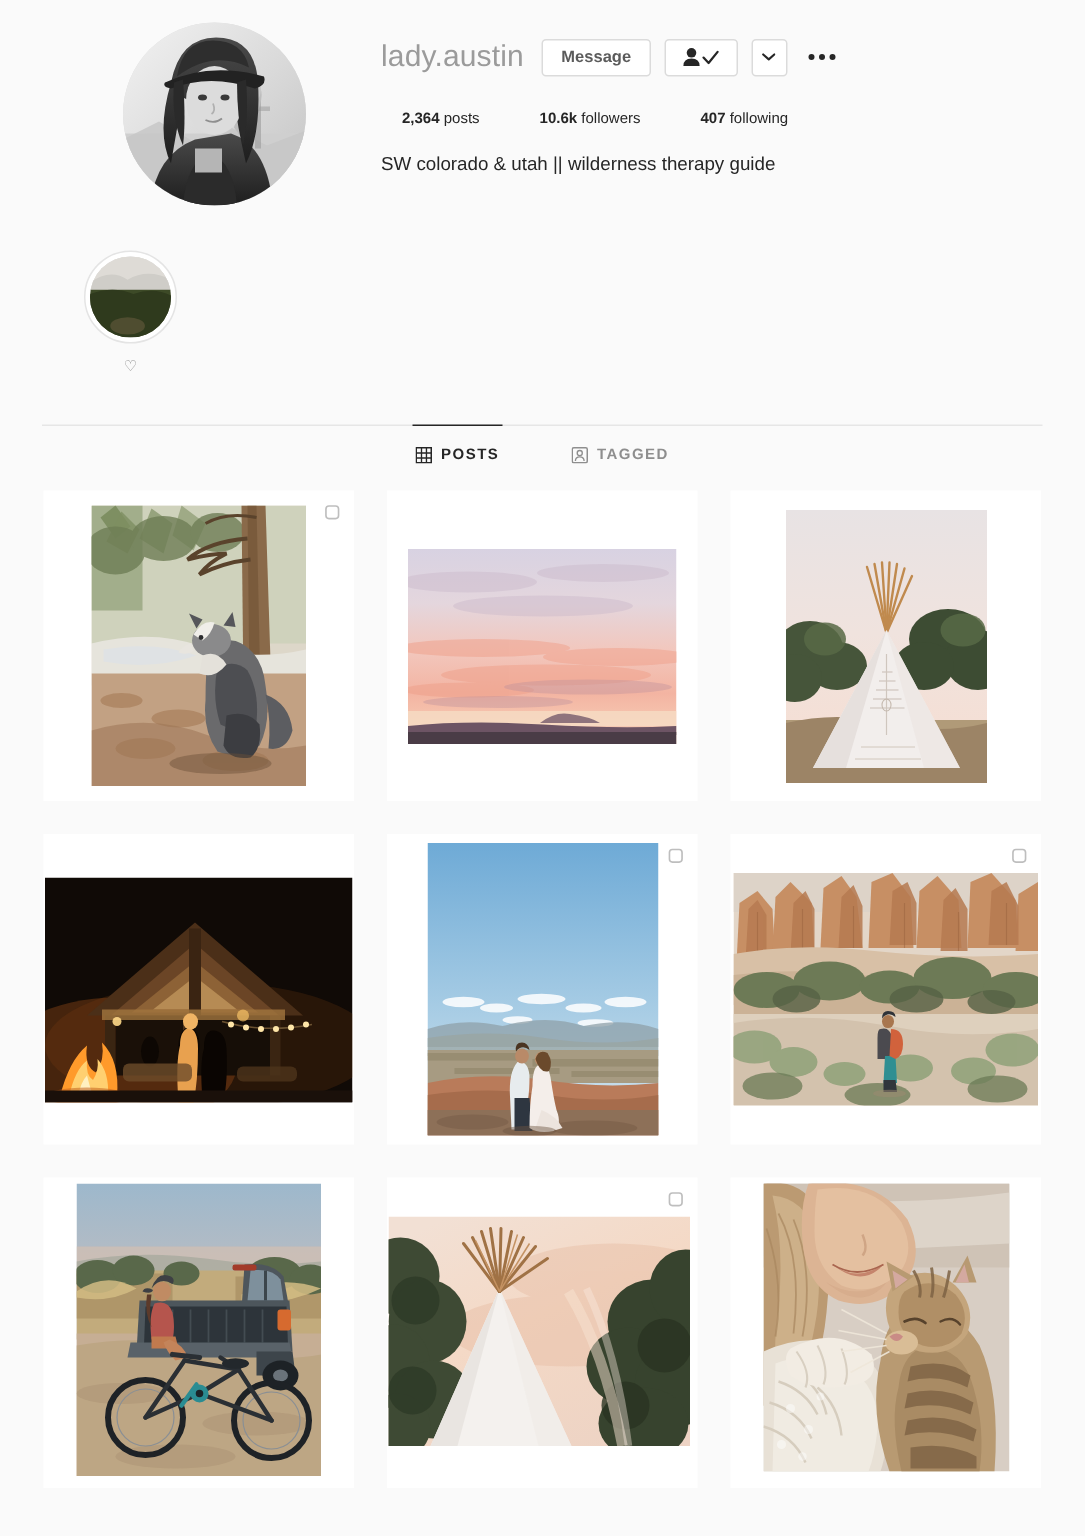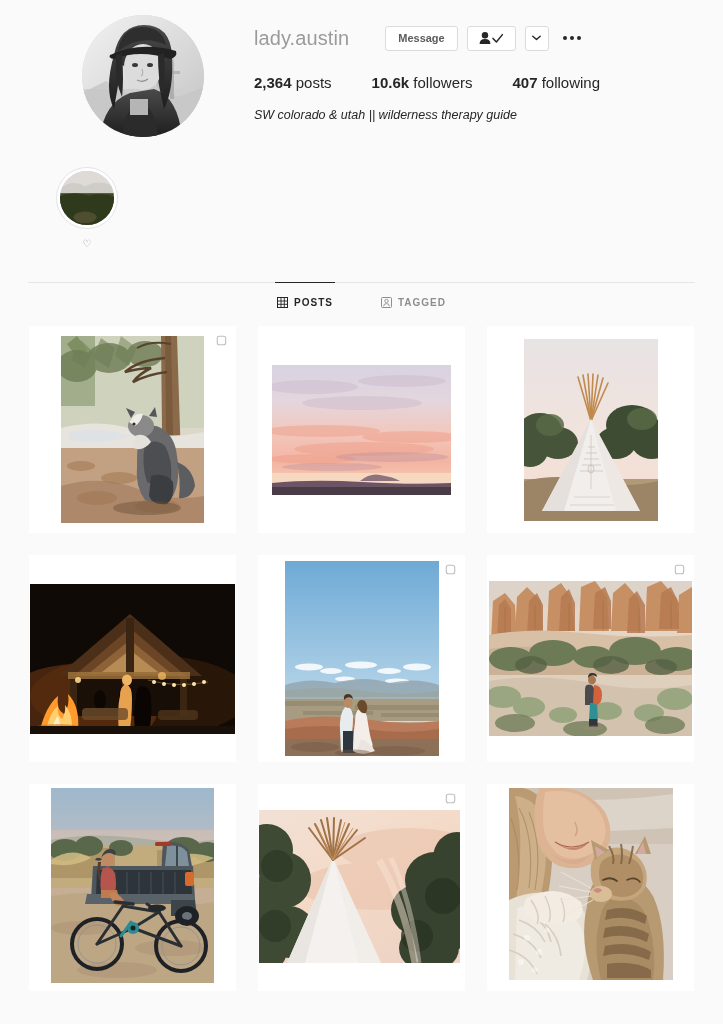--- a/index.html
+++ b/index.html
@@ -80,21 +80,21 @@
     font-weight: 600;
     color: #5b5b5b;
     display: inline-flex;
     align-items: center;
     justify-content: center;
     cursor: pointer;
     padding: 0 12px;
     line-height: 1;
   }
 
-  .btn-message { min-width: 61px; margin-left: 24px; }
+  .btn-message { min-width: 61px; }
 
   .btn-following {
     width: 49px;
     padding: 0;
   }
   .btn-following svg { display: block; }
 
   .btn-caret {
     width: 24px;
     padding: 0;
@@ -121,41 +121,42 @@
   .dots i {
     width: 4px; height: 4px;
     border-radius: 50%;
     background: #262626;
     display: block;
   }
 
   .stats-row {
     display: flex;
     margin-top: 20px;
-    font-size: 15px;
+    font-size: 10px;
     color: #262626;
+    margin-left: 14px;
   }
   .stat { margin-right: 40px; white-space: nowrap; }
   .stat .num { font-weight: 600; }
   .stat .lbl { font-weight: 400; }
 
   .bio {
     margin-top: 16px;
     font-size: 12.5px;
     line-height: 17px;
   }
   .bio-name { font-weight: 700; color: #262626; }
   .bio-name .tofu {
     display: inline-block;
     width: 8px; height: 9px;
     border: 1px solid #9a9a9a;
     margin: 0 3px -1px 3px;
     vertical-align: baseline;
   }
-  .bio-line { color: #262626; font-weight: 400; font-style: italic; }
+  .bio-line { color: #262626; font-weight: 400; }
 
   
   .highlights {
     display: flex;
     padding: 30px 32px 0 56px;
     gap: 34px;
   }
   .highlight {
     width: 62px;
     display: flex;

